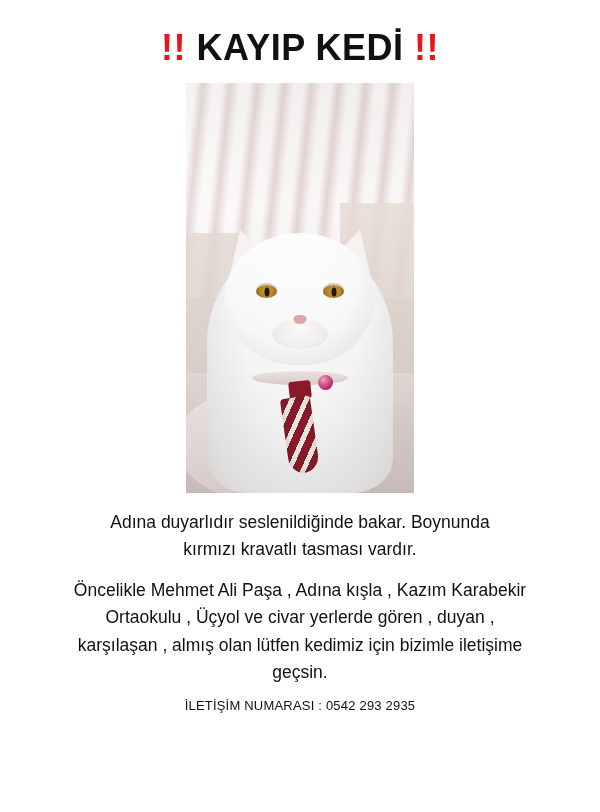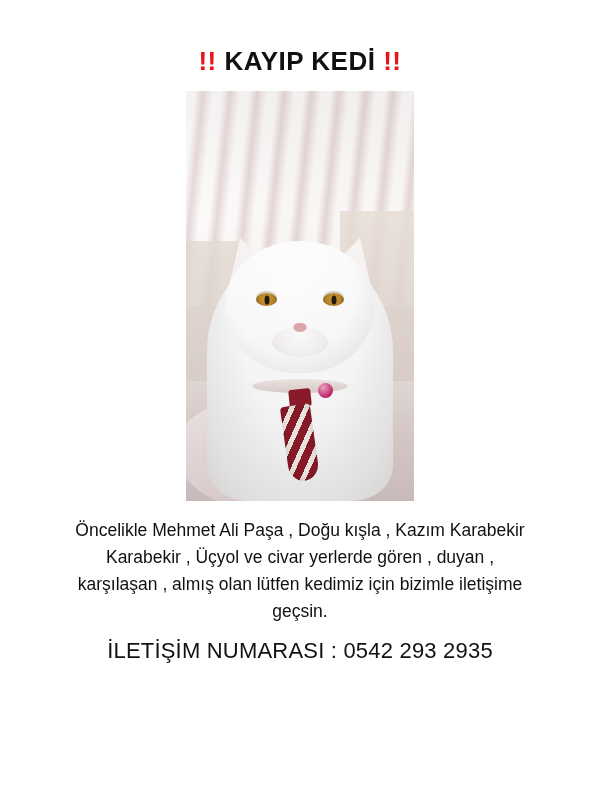--- a/index.html
+++ b/index.html
@@ -19,24 +19,24 @@
     width: 600px;
     height: 812px;
     box-sizing: border-box;
     padding: 22px 40px 10px 40px;
     display: flex;
     flex-direction: column;
     align-items: center;
   }
 
   .headline {
-    font-size: 26px;
+    font-size: 36px;
     font-weight: bold;
     letter-spacing: 0.5px;
-    margin: 24px 0 14px 0;
+    margin: 5px 0 14px 0;
     white-space: nowrap;
   }
   .headline .bang {
     color: #e8151b;
   }
   .headline .word {
     color: #111111;
   }
 
   .photo-frame {
@@ -227,21 +227,21 @@
     margin-left: auto;
     margin-right: auto;
   }
   .para.block3 {
     width: 460px;
     margin-left: auto;
     margin-right: auto;
     margin-bottom: 12px;
   }
   .contact {
-    font-size: 22px;
+    font-size: 13px;
     letter-spacing: 0.2px;
     margin: 4px 0 0 0;
   }
 </style>
 </head>
 <body>
 
 <div class="poster">
 
   <div class="headline">
@@ -273,19 +273,20 @@
     <div class="collar"></div>
     <div class="bell"></div>
     <div class="tie-knot"></div>
     <div class="tie-body"></div>
     <div class="photo-shade"></div>
   </div>
 
   <div class="body-text">
 
 
-
-    <p class="para block3">Öncelikle Mehmet Ali Paşa , Doğu kışla , Kazım Karabekir Karabekir , Üçyol ve civar yerlerde gören , duyan , karşılaşan , almış olan lütfen kedimiz için bizimle iletişime geçsin.</p>
+    <p class="para block2">Adına duyarlıdır seslenildiğinde bakar. Boynunda kırmızı kravatlı tasması vardır.</p>
+
+    <p class="para block3">Öncelikle Mehmet Ali Paşa , Adına kışla , Kazım Karabekir Ortaokulu , Üçyol ve civar yerlerde gören , duyan , karşılaşan , almış olan lütfen kedimiz için bizimle iletişime geçsin.</p>
 
     <p class="contact">İLETİŞİM NUMARASI : 0542 293 2935</p>
 
   </div>
 </div>
 
 </body></html>

